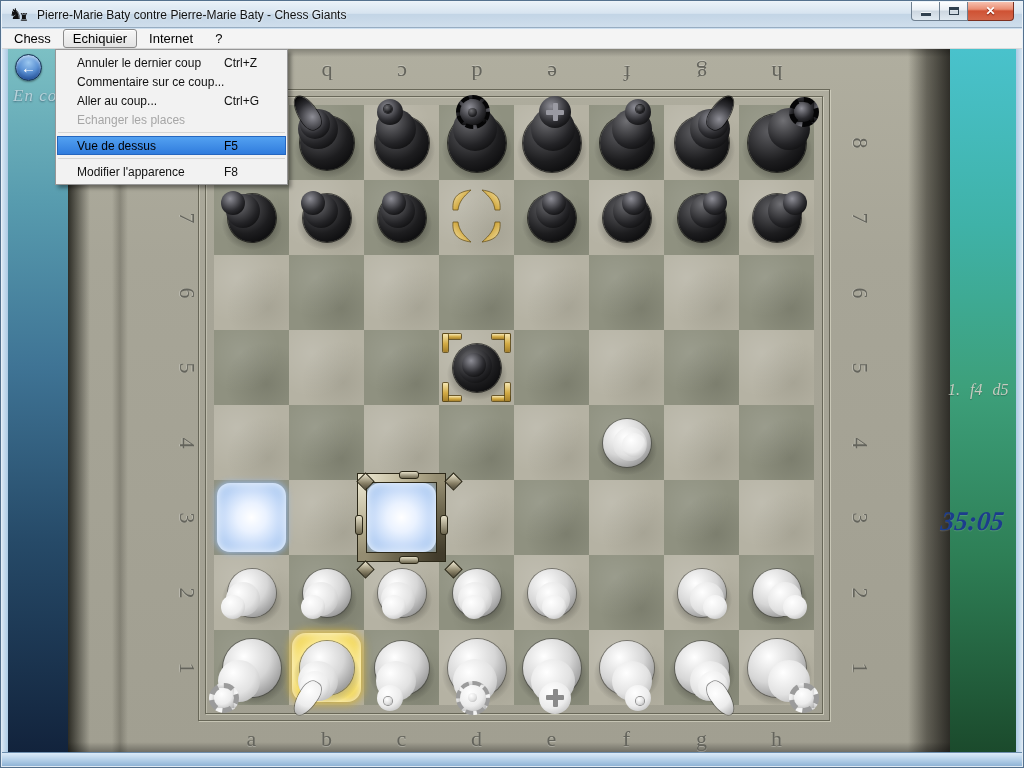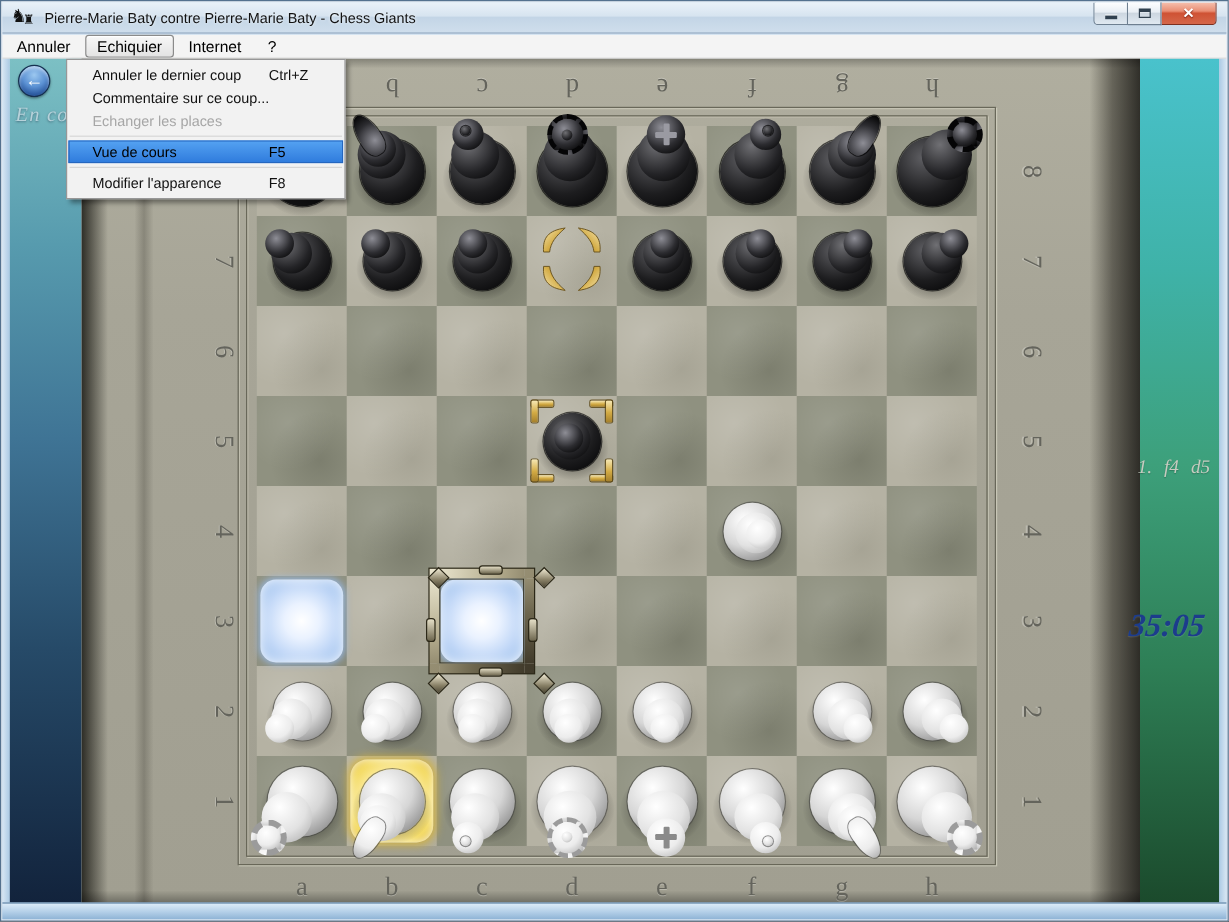--- a/index.html
+++ b/index.html
@@ -132,21 +132,21 @@
       <div class="win-btn max">
           <span class="glyph-max"></span>
         </div>
       <div class="win-btn close">
           <span class="glyph-close">✕</span>
         </div>
     </div>
   </div>
 
   <div id="menubar">
-      <div class="mb-item">Annuler</div>
+      <div class="mb-item">Chess</div>
       <div class="mb-item active">Echiquier</div>
       <div class="mb-item">Internet</div>
       <div class="mb-item">?</div>
     </div>
 
   <div id="strip-left"></div>
   <div id="stone"></div>
   <div id="strip-right"></div>
 
   <div id="shade-left-edge" class="shade"></div>
@@ -517,27 +517,31 @@
 
   <div id="context-menu">
       <div class="menu-item ">
         <span class="mi-label">Annuler le dernier coup</span>
         <span class="mi-shortcut">Ctrl+Z</span>
       </div>
       <div class="menu-item ">
         <span class="mi-label">Commentaire sur ce coup...</span>
         <span class="mi-shortcut"></span>
       </div>
+      <div class="menu-item ">
+        <span class="mi-label">Aller au coup...</span>
+        <span class="mi-shortcut">Ctrl+G</span>
+      </div>
       <div class="menu-item disabled">
         <span class="mi-label">Echanger les places</span>
         <span class="mi-shortcut"></span>
       </div>
       <div class="menu-sep"></div>
       <div class="menu-item highlight">
-        <span class="mi-label">Vue de cours</span>
+        <span class="mi-label">Vue de dessus</span>
         <span class="mi-shortcut">F5</span>
       </div>
       <div class="menu-sep"></div>
       <div class="menu-item ">
         <span class="mi-label">Modifier l'apparence</span>
         <span class="mi-shortcut">F8</span>
       </div>
     </div>
 
   <div id="frame-left"></div>

